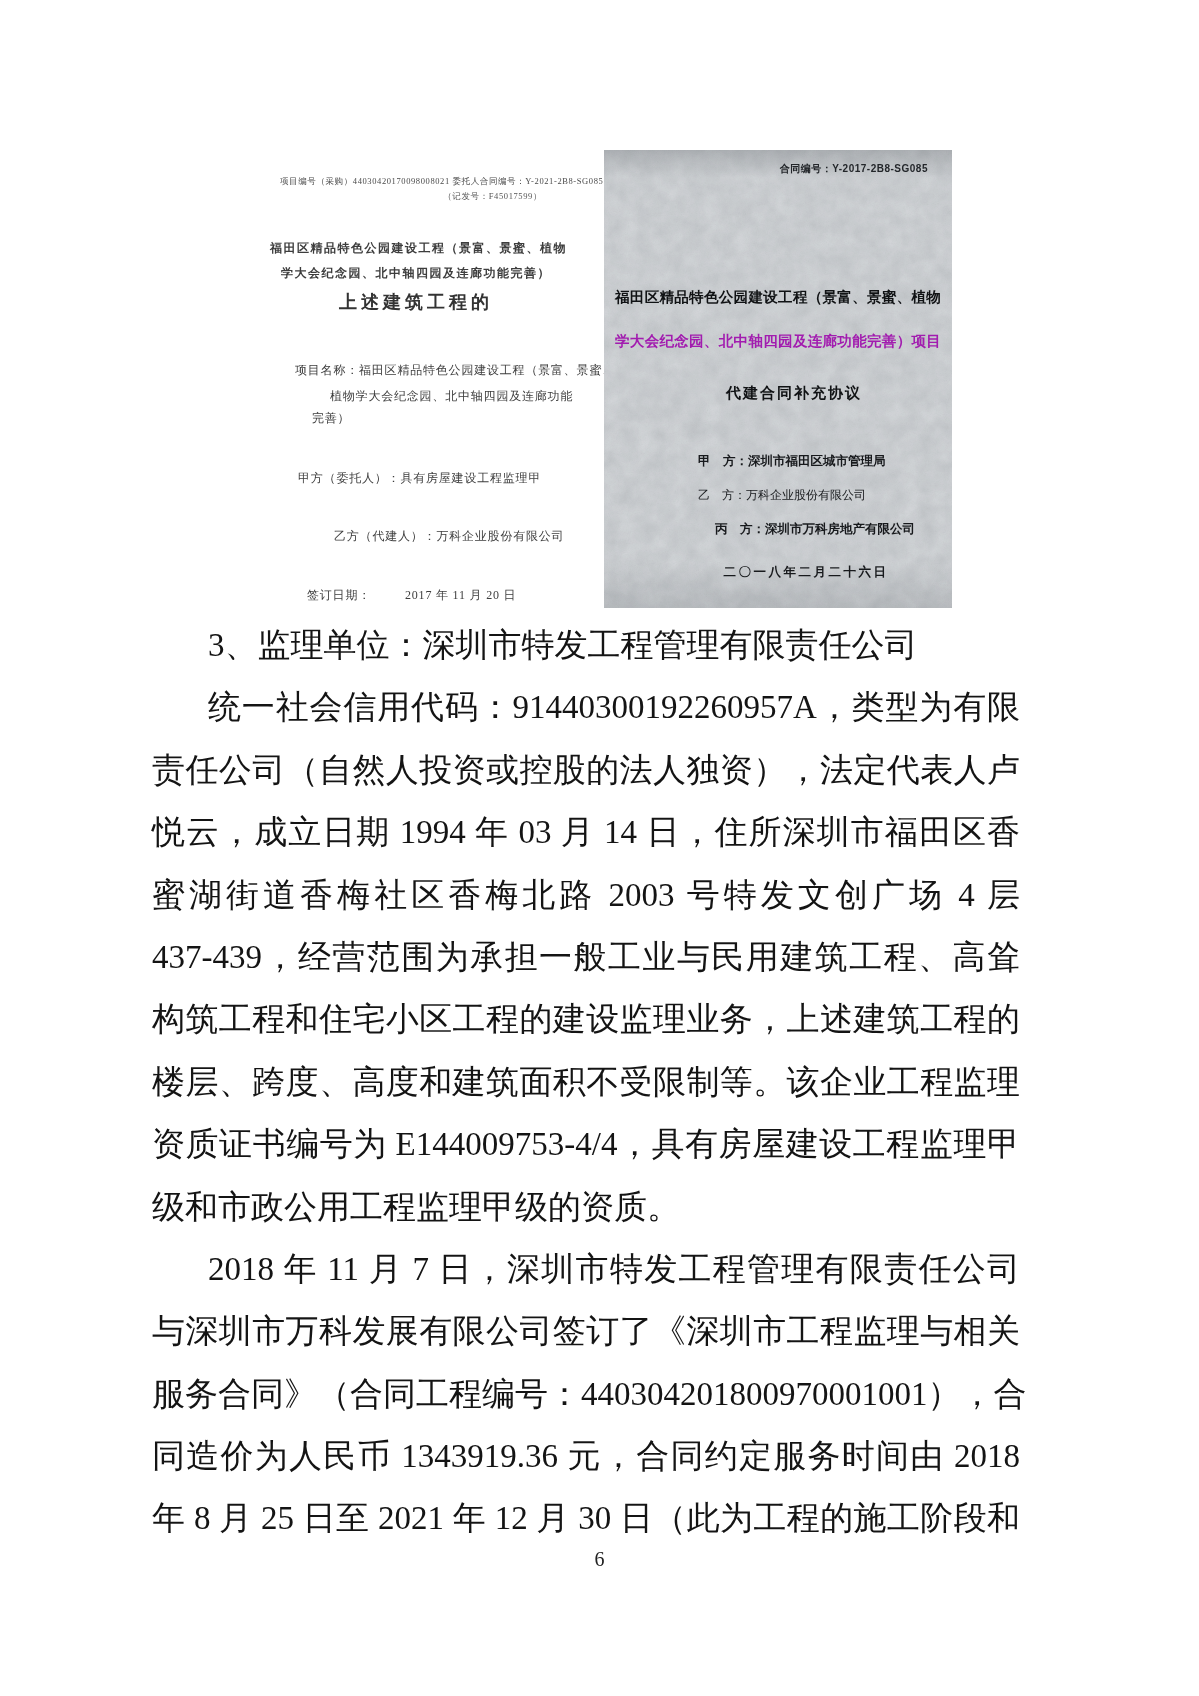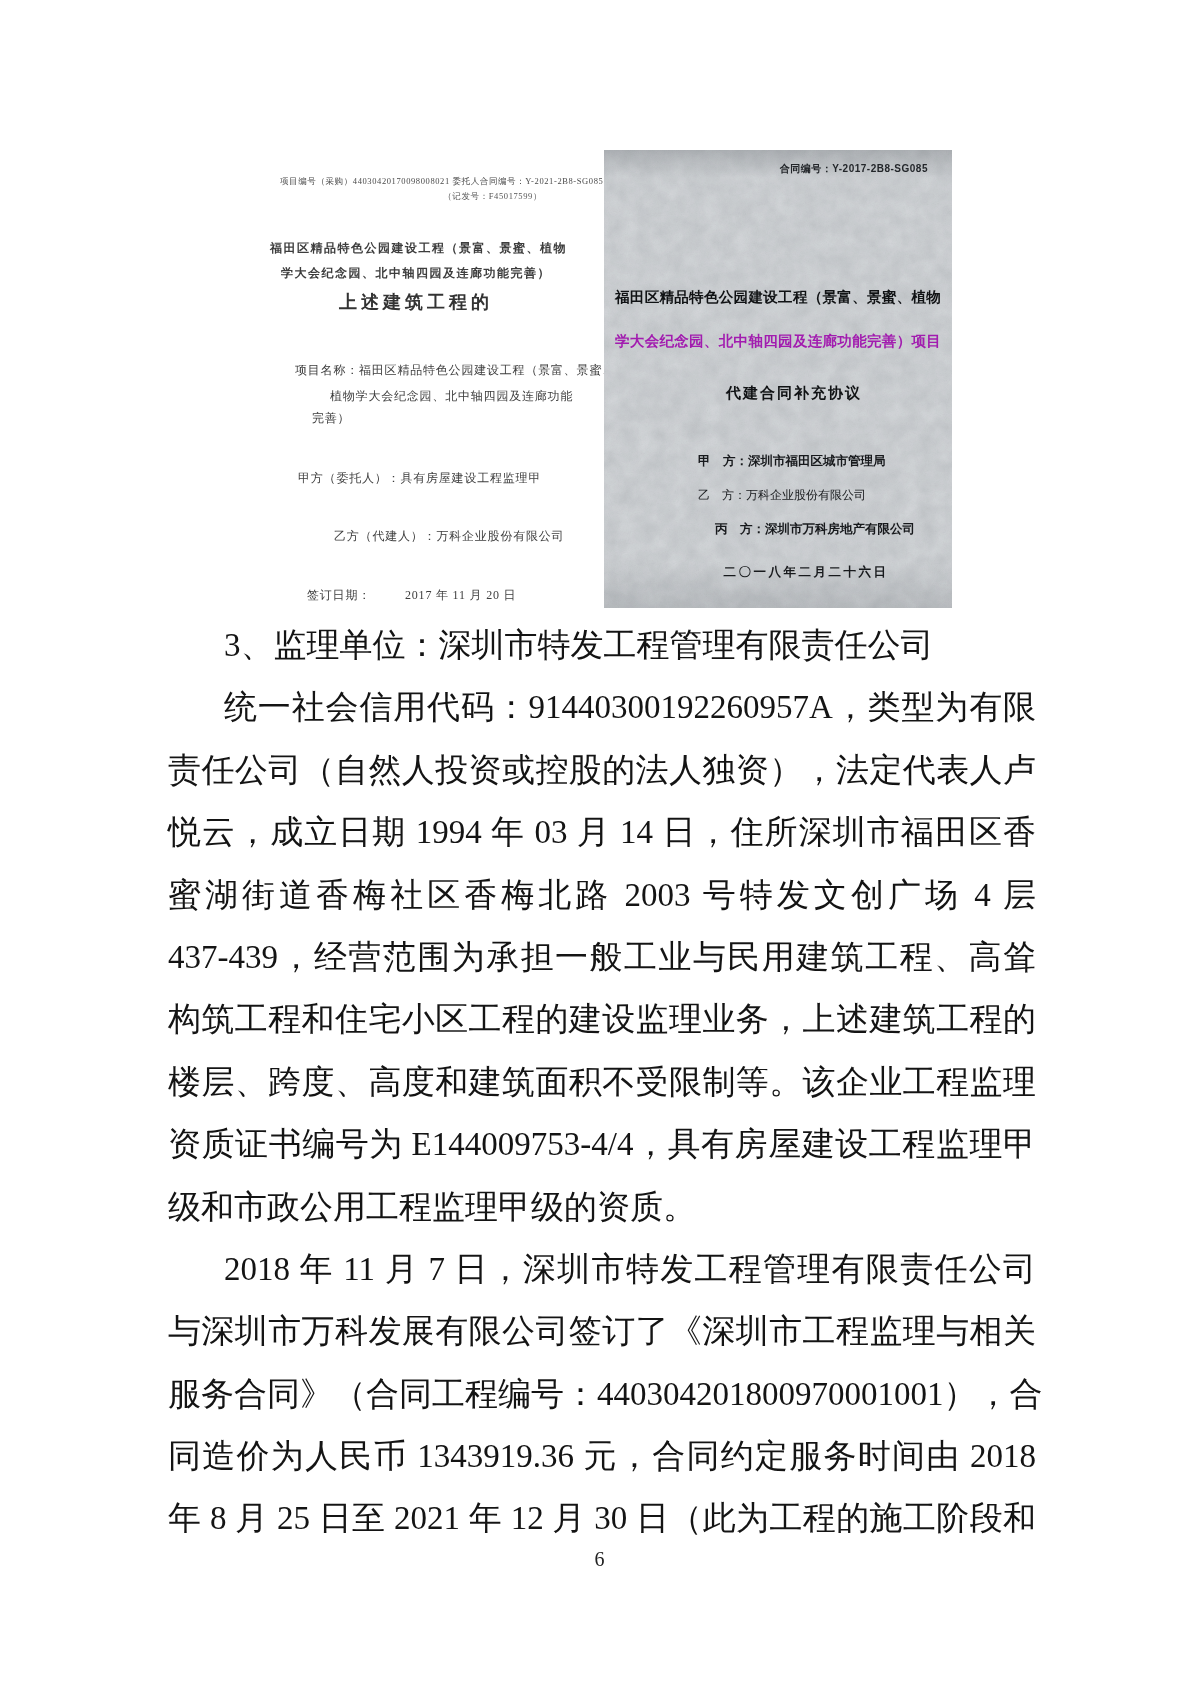--- a/index.html
+++ b/index.html
@@ -42,21 +42,21 @@
          white-space:nowrap;text-align:justify;text-align-last:justify;}
   .rs-t2{top:182px;left:11px;width:326px;font-size:14.5px;font-weight:700;letter-spacing:.2px;color:#a21caf;
          white-space:nowrap;text-align:justify;text-align-last:justify;}
   .rs-t3{top:222px;left:0;width:380px;text-align:center;font-size:15px;font-weight:700;letter-spacing:2px;color:#101214;margin-top:12px;}
   .rs-pa{top:303px;left:94px;font-size:12.5px;font-weight:600;}
   .rs-pb{top:337px;left:94px;font-size:12px;font-weight:400;}
   .rs-pc{top:371px;left:94px;font-size:12.5px;font-weight:700;padding-left:17px;}
   .rs-date{top:414px;left:112px;width:180px;text-align:center;font-size:12.5px;font-weight:600;letter-spacing:2.5px;}
   
   .body-text{
-    position:absolute;left:168px;top:614px;width:868px;
+    position:absolute;left:152px;top:614px;width:868px;
     font-size:33px;color:#141414;
   }
   .bline{height:62.4px;line-height:62.4px;white-space:nowrap;overflow:visible;}
   .bline.indent{padding-left:56px;}
   .bline.flush{text-align:justify;text-align-last:justify;}
   .bline.indent.flush{width:812px;}
   
   .page-number{
     position:absolute;left:0;top:1548px;width:1199px;text-align:center;
     font-size:20px;color:#222;font-family:"Liberation Serif","DejaVu Serif",serif;

